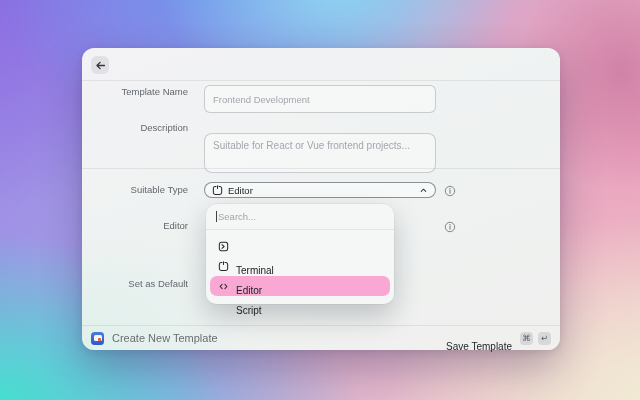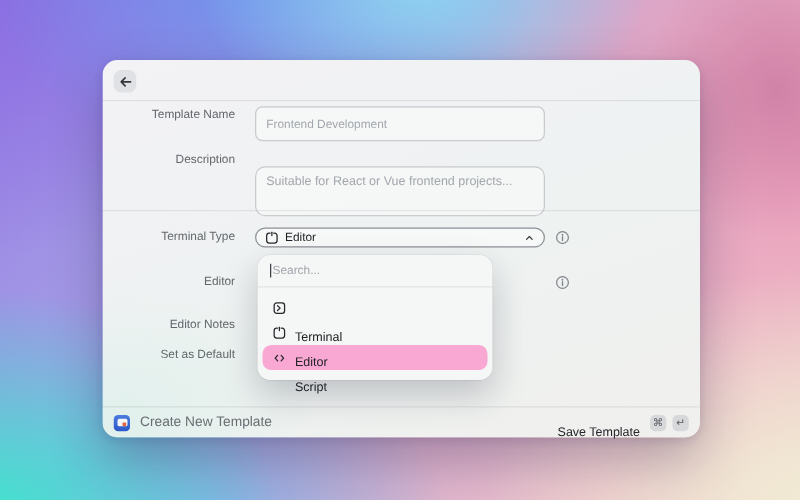--- a/index.html
+++ b/index.html
@@ -127,21 +127,21 @@
     <div class="hdr-divider"></div>
 
     <div class="field-label" style="top:38px">Template Name</div>
     <input class="text-input" style="top: 37px;" placeholder="Frontend Development">
 
     <div class="field-label" style="top:74px">Description</div>
     <textarea class="text-area" placeholder="Suitable for React or Vue frontend projects..." style=""></textarea>
 
     <div class="sec-divider"></div>
 
-    <div class="field-label" style="top:136px">Terminal Type</div>
+    <div class="field-label" style="top:136px">Suitable Type</div>
     <div class="select-box">
       <span class="opt-icon">
         <svg width="11" height="11" viewBox="0 0 14 14">
           <path d="M5.1 2 H4.2 C2.7 2 1.7 3 1.7 4.5 V9.5 C1.7 11 2.7 12 4.2 12 H9.8 C11.3 12 12.3 11 12.3 9.5 V4.5 C12.3 3 11.3 2 9.8 2 H8.9" stroke="#26282b" stroke-width="1.3" fill="none" stroke-linecap="round"></path>
           <path d="M7 0.9 V4.4" stroke="#26282b" stroke-width="1.3" fill="none" stroke-linecap="round"></path>
         </svg>
       </span>
       <span class="select-value">Editor</span>
       <span class="select-chevron">
         <svg width="9" height="9" viewBox="0 0 12 12">
@@ -158,21 +158,20 @@
     </span>
 
     <div class="field-label" style="top:172px">Editor</div>
     <span class="info-icon" style="top:171px">
       <svg width="12" height="12" viewBox="0 0 12 12">
         <circle cx="6" cy="6" r="4.7" stroke="#82868c" stroke-width="1" fill="none"></circle>
         <path d="M6 5.4 V8.3" stroke="#82868c" stroke-width="1.1" stroke-linecap="round"></path>
         <circle cx="6" cy="3.8" r="0.72" fill="#82868c"></circle>
       </svg>
     </span>
-    <div class="field-label" style="top:206px">Editor Notes</div>
     <div class="field-label" style="top:230px">Set as Default</div>
 
     <div class="popup">
       <div class="popup-search">
         <span class="caret"></span>
         <span class="search-ph">Search...</span>
       </div>
       <div class="popup-list">
         <div class="option">
           <span class="opt-icon">

